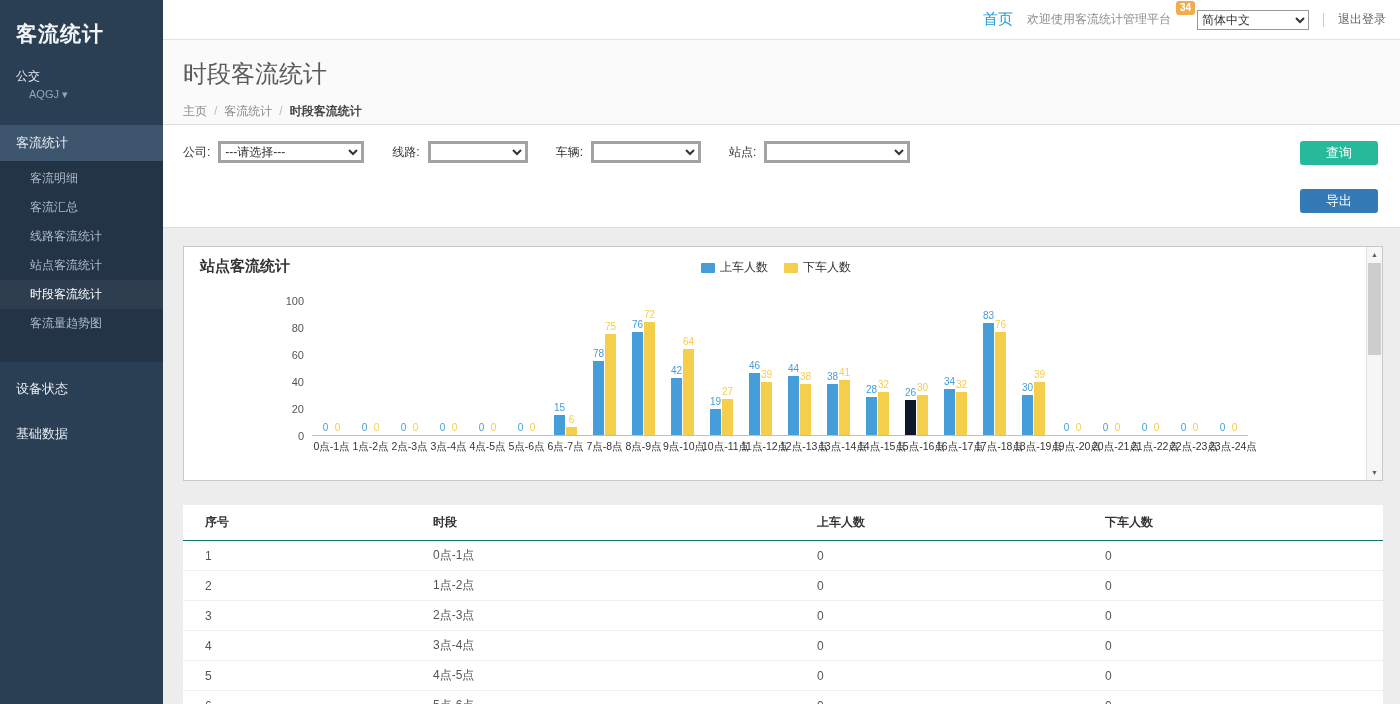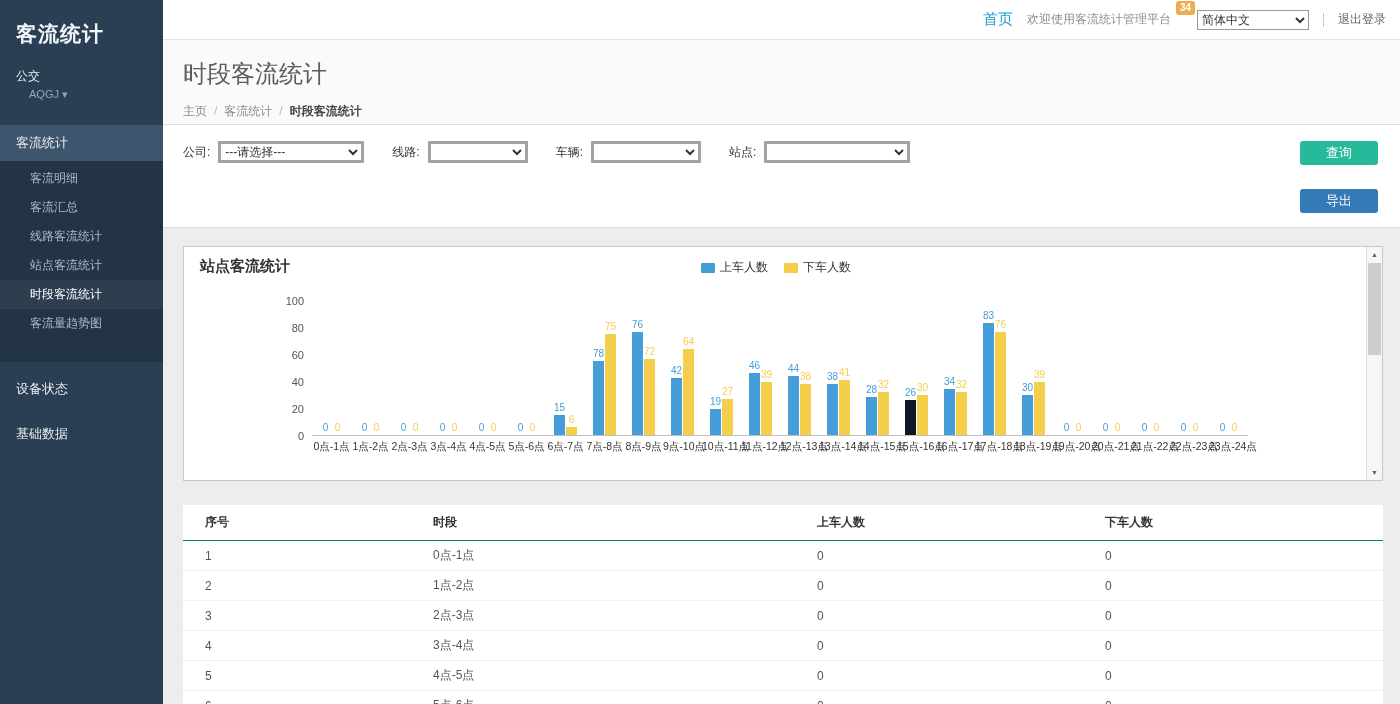--- a/index.html
+++ b/index.html
@@ -240,21 +240,21 @@
                   <span class="bar-label" style="color: rgb(69, 157, 217);">78</span>
                 </div>
                 <div class="bar" style="height: 101.25px; background: rgb(245, 206, 75);">
                   <span class="bar-label" style="color: rgb(245, 206, 75);">75</span>
                 </div>
               </div>
               <div class="bar-cell">
                 <div class="bar" style="height: 102.6px; background: rgb(69, 157, 217);">
                   <span class="bar-label" style="color: rgb(69, 157, 217);">76</span>
                 </div>
-                <div class="bar" style="height: 76px; background: rgb(245, 206, 75); text-decoration: underline;">
+                <div class="bar" style="height: 113px; background: rgb(245, 206, 75); text-decoration: underline;">
                   <span class="bar-label" style="color: rgb(245, 206, 75);">72</span>
                 </div>
               </div>
               <div class="bar-cell">
                 <div class="bar" style="height: 56.7px; background: rgb(69, 157, 217);">
                   <span class="bar-label" style="color: rgb(69, 157, 217);">42</span>
                 </div>
                 <div class="bar" style="height: 86.4px; background: rgb(245, 206, 75);">
                   <span class="bar-label" style="color: rgb(245, 206, 75);">64</span>
                 </div>

